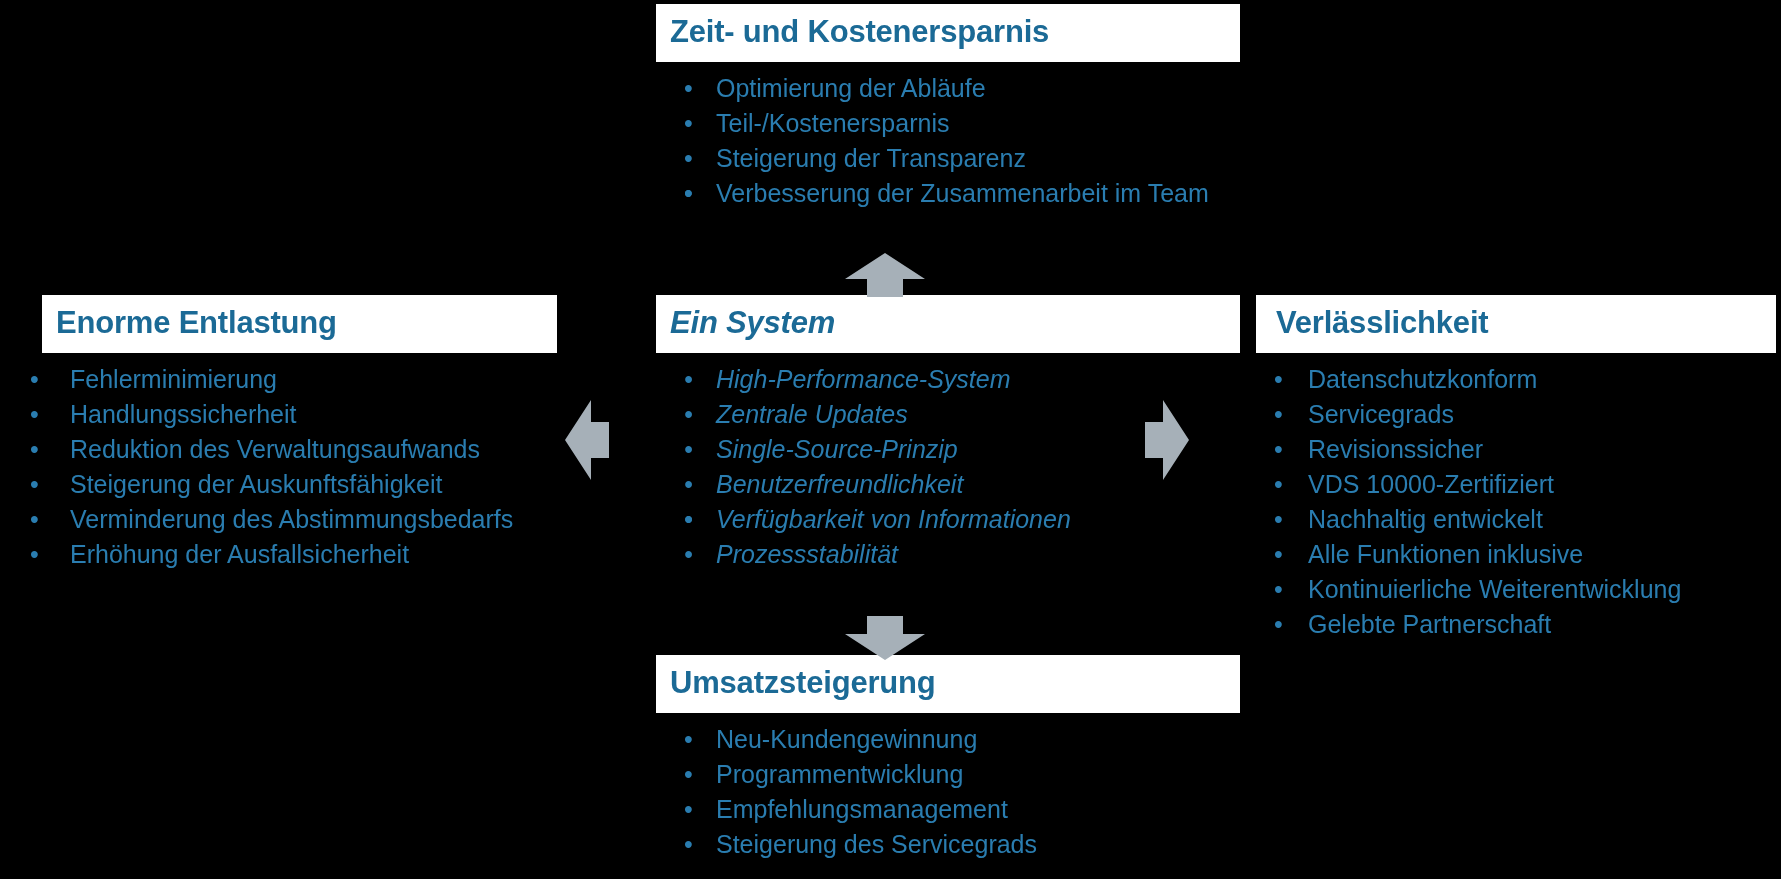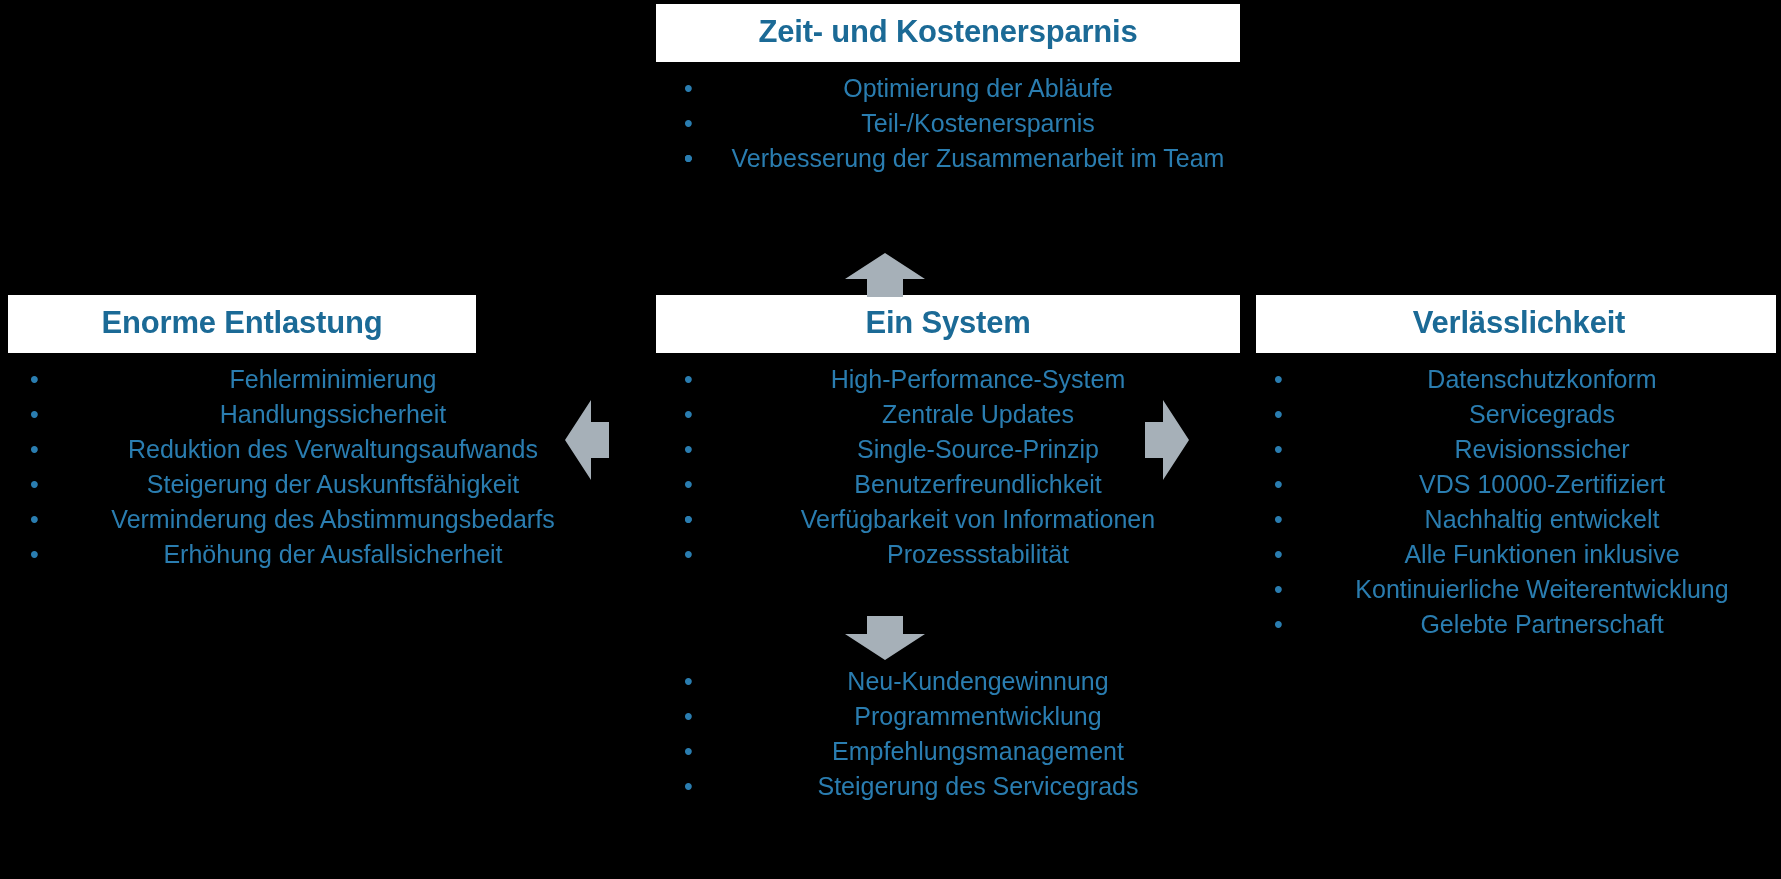--- a/index.html
+++ b/index.html
@@ -12,21 +12,20 @@
     height: 879px;
     font-family: "Liberation Sans", sans-serif;
     overflow: hidden;
     position: relative;
   }
   .canvas {
     position: absolute;
     left: 0; top: 0;
     width: 1781px;
     height: 879px;
-    text-align: center;
   }
   .panel {
     position: absolute;
   }
   .panel-header {
     background: #ffffff;
     color: #1b6a96;
     font-weight: bold;
     font-size: 31px;
     line-height: 1.1;
@@ -56,25 +55,25 @@
     line-height: 35px;
   }
 
   
   #panel-zeit { left: 656px; top: 4px; width: 584px; }
   #panel-zeit .panel-header { width: 584px; }
   #panel-zeit .bullets li { padding-left: 60px; }
   #panel-zeit .bullets li .dot { left: 28px; }
 
   #panel-entlastung { left: 8px; top: 295px; width: 588px; }
-  #panel-entlastung .panel-header { width: 468px; }
+  #panel-entlastung .panel-header { width: 515px; margin-left: 34px; }
   #panel-entlastung .bullets li { padding-left: 62px; }
   #panel-entlastung .bullets li .dot { left: 22px; }
 
-  #panel-system { left: 656px; top: 295px; width: 584px; }
+  #panel-system { left: 656px; top: 295px; width: 584px; font-style: italic; }
   #panel-system .panel-header { width: 584px; }
   #panel-system .bullets li { padding-left: 60px; }
   #panel-system .bullets li .dot { left: 28px; }
 
   #panel-verlaess { left: 1256px; top: 295px; width: 520px; }
   #panel-verlaess .panel-header { width: 520px; padding-left: 20px; }
   #panel-verlaess .bullets li { padding-left: 52px; }
   #panel-verlaess .bullets li .dot { left: 18px; }
 
   #panel-umsatz { left: 656px; top: 655px; width: 584px; }
@@ -93,21 +92,21 @@
 </head>
 <body>
 
 <div class="canvas">
 
   <div class="panel" id="panel-zeit">
     <div class="panel-header">Zeit- und Kostenersparnis</div>
     <ul class="bullets">
       <li><span class="dot">•</span><span>Optimierung der Abläufe</span></li>
       <li><span class="dot">•</span><span>Teil-/Kostenersparnis</span></li>
-      <li><span class="dot">•</span></li>
+      <li><span class="dot">•</span><span>Steigerung der Transparenz</span></li>
       <li><span class="dot">•</span></li>
       <li><span class="dot">•</span><span>Verbesserung der Zusammenarbeit im Team</span></li>
     </ul>
   </div>
 
   <div class="panel" id="panel-entlastung">
     <div class="panel-header">Enorme Entlastung</div>
     <ul class="bullets">
       <li><span class="dot">•</span><span>Fehlerminimierung</span></li>
       <li><span class="dot">•</span><span>Handlungssicherheit</span></li>
@@ -139,20 +138,21 @@
       <li><span class="dot">•</span><span>Revisionssicher</span></li>
       <li><span class="dot">•</span><span>VDS 10000-Zertifiziert</span></li>
       <li><span class="dot">•</span><span>Nachhaltig entwickelt</span></li>
       <li><span class="dot">•</span><span>Alle Funktionen inklusive</span></li>
       <li><span class="dot">•</span><span>Kontinuierliche Weiterentwicklung</span></li>
       <li><span class="dot">•</span><span>Gelebte Partnerschaft</span></li>
     </ul>
   </div>
 
   <div class="panel" id="panel-umsatz">
+    <div class="panel-header">Umsatzsteigerung</div>
     <ul class="bullets">
       <li><span class="dot">•</span><span>Neu-Kundengewinnung</span></li>
       <li><span class="dot">•</span><span>Programmentwicklung</span></li>
       <li><span class="dot">•</span><span>Empfehlungsmanagement</span></li>
       <li><span class="dot">•</span><span>Steigerung des Servicegrads</span></li>
     </ul>
   </div>
 
   <div class="arrow" id="arrow-up">
     <svg width="80" height="44" viewBox="0 0 80 44">

